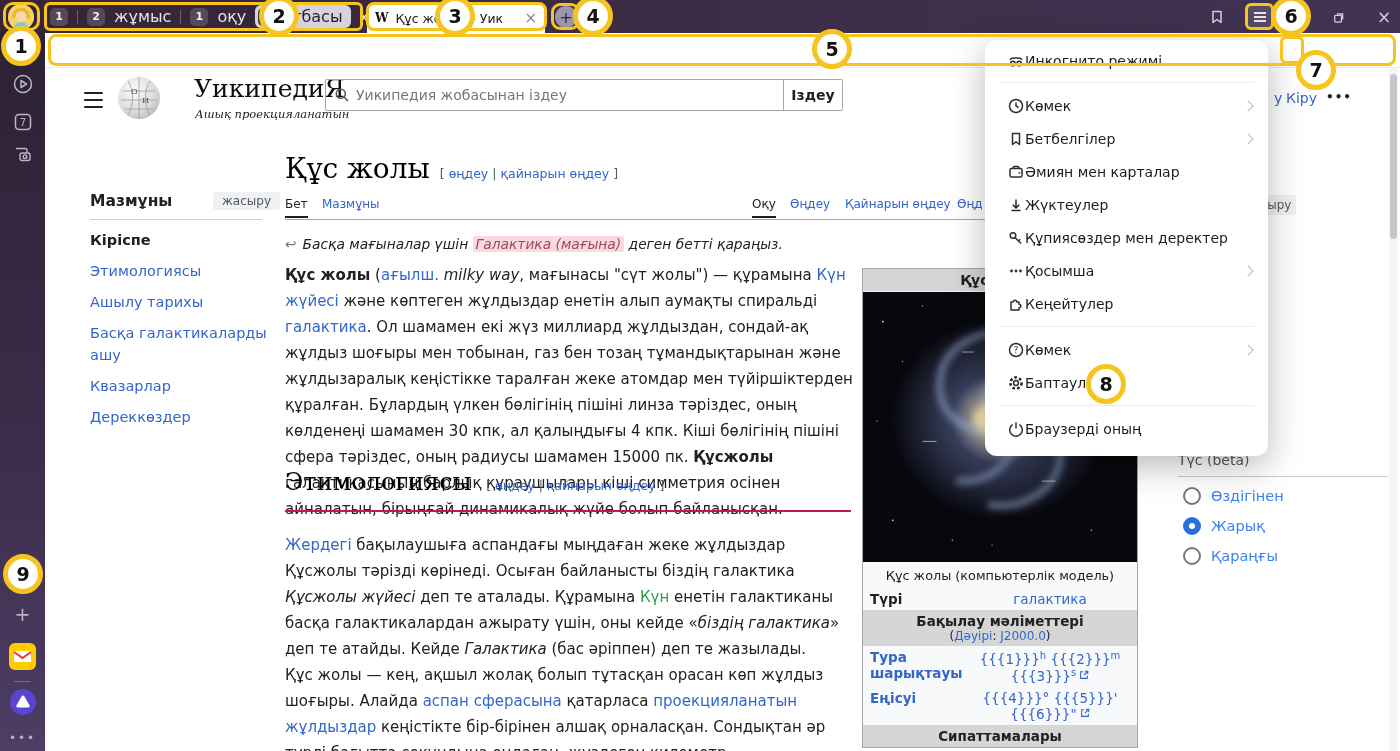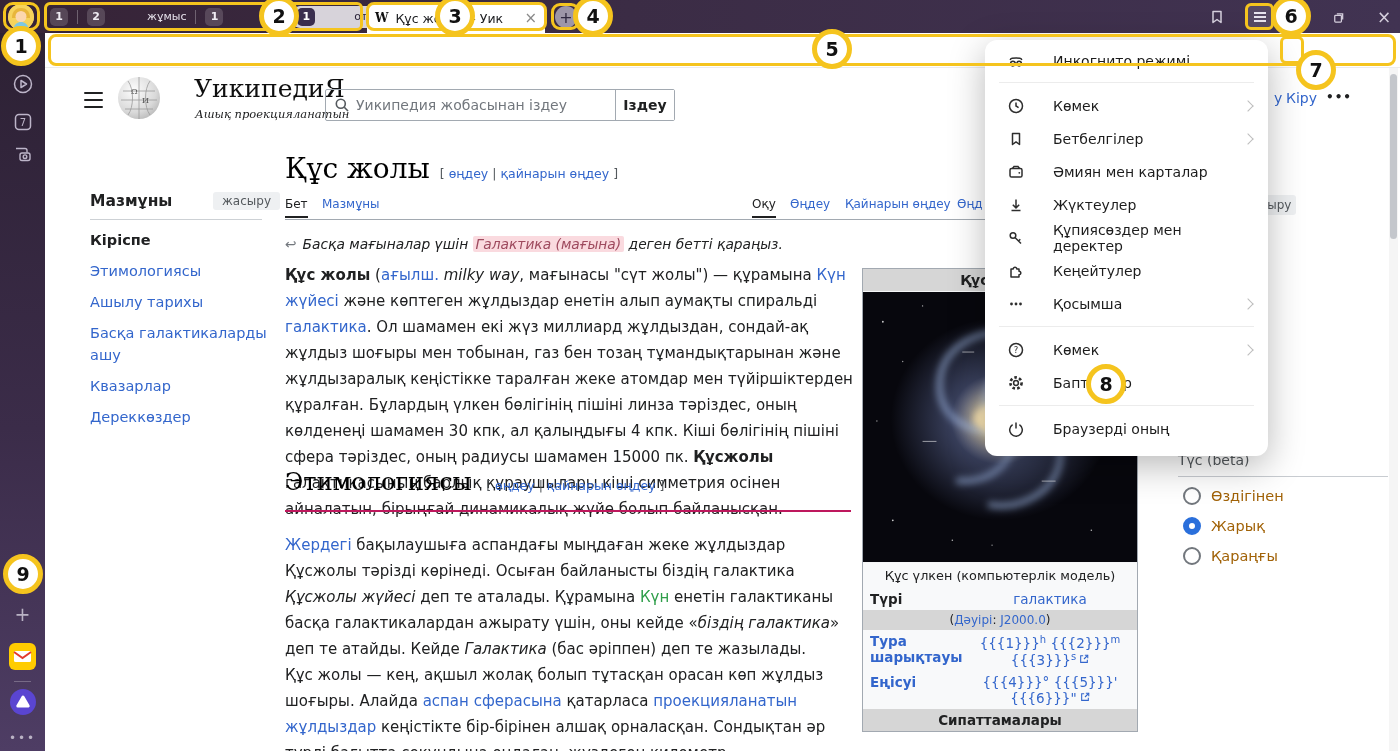--- a/index.html
+++ b/index.html
@@ -6,21 +6,21 @@
   #app{position:relative;width:1400px;height:751px;overflow:hidden;background:#fff;
        font-family:"DejaVu Sans","Liberation Sans",sans-serif;font-size:14px;color:#202122;}
   .abs{position:absolute;}
   
   .tabbar{position:absolute;left:0;top:0;width:1400px;height:33px;
           background:linear-gradient(90deg,#362336 0%,#3b2c45 45%,#413352 100%);}
   .avatar{position:absolute;left:8px;top:4px;width:26px;height:26px;border-radius:50%;overflow:hidden;background:#f6d35c;}
   .tgroups{position:absolute;left:50px;top:5px;height:23px;display:flex;align-items:center;gap:9px;}
   .gbadge{width:18px;height:18px;border-radius:5px;background:rgba(255,255,255,.16);color:#efecf3;
           font-size:11px;font-weight:bold;display:flex;align-items:center;justify-content:center;}
-  .glabel{color:#e6e1eb;font-size:11px;margin-left:33px;}
+  .glabel{color:#e6e1eb;font-size:16px;}
   .vsep{width:1px;height:14px;background:rgba(255,255,255,.28);}
   .gactive{display:flex;align-items:center;gap:6px;background:#d7d3da;border-radius:6px;padding:2px 8px 2px 3px;}
   .gactive .gbadge{background:#3a2e4e;color:#fff;}
   .gactive .glabel{color:#241d33;}
   .chev{width:7px;height:7px;border-right:2px solid #cfc9d6;border-bottom:2px solid #cfc9d6;
         transform:rotate(45deg);margin-top:-4px;}
   .btab{position:absolute;left:367px;top:3px;width:178px;height:30px;background:#fff;
         border-radius:8px 8px 0 0;display:flex;align-items:center;padding:0 8px;box-sizing:border-box;gap:7px;}
   .btab-fav{font-family:"DejaVu Serif","Liberation Serif",serif;font-weight:bold;font-size:12px;color:#111;}
   .btab-title{flex:1;font-size:12.5px;color:#202124;white-space:nowrap;overflow:hidden;}
@@ -43,21 +43,21 @@
           display:flex;align-items:center;justify-content:center;font-size:11px;font-weight:bold;color:#3c3c3c;box-sizing:border-box;}
   .pill{position:absolute;top:39px;height:22px;background:#e9e9eb;border-radius:7px;display:flex;align-items:center;justify-content:center;}
   .urltext{font-size:13.5px;color:#3f3f42;padding:0 11px;}
   .ptitle{position:absolute;left:420px;top:43px;width:680px;text-align:center;font-size:13.5px;color:#1f1f1f;}
   
   .page{position:absolute;left:45px;top:68px;width:1355px;height:683px;background:#fff;}
   .whamb{position:absolute;left:39px;top:24px;width:19px;}
   .whamb div{height:2.2px;background:#202122;margin-bottom:4.6px;border-radius:1px;}
   .wordmark{position:absolute;left:149px;top:6px;font-family:"DejaVu Serif","Liberation Serif",serif;font-size:25px;color:#0f0f0f;}
   .tagline{position:absolute;left:150px;top:39px;font-family:"DejaVu Serif","Liberation Serif",serif;font-style:italic;font-size:11.5px;color:#202122;}
-  .searchbox{position:absolute;left:280px;top:21px;width:350px;height:32px;border:1px solid #a2a9b1;border-radius:2px;
+  .searchbox{position:absolute;left:280px;top:11px;width:518px;height:32px;border:1px solid #a2a9b1;border-radius:2px;
              display:flex;align-items:center;box-sizing:border-box;}
   .searchbox input{flex:1;border:0;outline:none;font-size:14px;color:#202122;font-family:inherit;padding:0 6px;}
   .searchbox input::placeholder{color:#72777d;}
   .sbtn{width:58px;height:100%;border-left:1px solid #a2a9b1;display:flex;align-items:center;justify-content:center;
         font-weight:bold;font-size:14px;color:#202122;background:#fff;}
   .loginrow{position:absolute;top:22px;font-size:14px;}
   .link{color:#3366cc;}
   .scrolltrack{position:absolute;left:1344px;top:0;width:9px;height:683px;background:#f5f5f5;}
   .scrollthumb{position:absolute;left:1345px;top:6px;width:7px;height:165px;background:#c4c7cc;border-radius:4px;}
   
@@ -99,25 +99,25 @@
   .iblabel-link{color:#3366cc;}
   .extlink{display:inline-block;margin-left:3px;vertical-align:1px;}
   
   .apphide{position:absolute;left:1193px;top:127px;width:58px;height:20px;background:#eef0f2;border-radius:3px;
            font-size:12px;color:#54595d;display:flex;align-items:center;justify-content:center;z-index:1;}
   .apptitle{position:absolute;left:1133px;top:384px;font-size:14px;color:#54595d;}
   .apphr{position:absolute;left:1133px;top:408px;width:210px;height:1px;background:#c8ccd1;}
   .radio-row{position:absolute;left:1138px;display:flex;align-items:center;gap:10px;}
   .radio{width:18px;height:18px;border-radius:50%;border:2px solid #72777d;background:#fff;box-sizing:border-box;}
   .radio-on{border:6px solid #2a6fdb;}
-  .radio-label{font-size:14.5px;color:#a16207;}
+  .radio-label{font-size:14.5px;color:#3b82f6;}
   
   .menu{position:absolute;left:985px;top:40px;width:283px;height:416px;background:#fff;border-radius:12px;
         box-shadow:0 10px 36px rgba(0,0,0,.28);z-index:900;box-sizing:border-box;padding-top:6px;}
-  .mi{display:flex;align-items:center;height:33px;padding:0 16px 0 22px;gap:28px;font-size:14px;color:#1c1c1c;}
+  .mi{display:flex;align-items:center;height:33px;padding:0 16px 0 22px;gap:0;font-size:14px;color:#1c1c1c;}
   .mi.first{height:30px;}
   .msep{height:1px;background:#ececec;margin:6px 14px;}
   .mchev{margin-left:auto;width:7px;height:7px;border-right:1.8px solid #bdbdbd;border-bottom:1.8px solid #bdbdbd;
          transform:rotate(-45deg);}
   .micon{width:18px;height:18px;flex:0 0 18px;}
   
   .ybox{position:absolute;border:3px solid #F5C41E;box-sizing:border-box;z-index:1100;pointer-events:none;}
   .ann{position:absolute;width:40px;height:40px;border-radius:50%;background:#fff;border:5px solid #F5C41E;
        box-sizing:border-box;display:flex;align-items:center;justify-content:center;font-weight:bold;
        font-size:19px;color:#111;z-index:1200;}
@@ -371,26 +371,27 @@
           </g>
           <ellipse rx="26" ry="15" fill="#ffe9b8" opacity="0.9" filter="url(#bl)"></ellipse>
         </g>
         <g fill="#fff" opacity="0.55">
           <rect x="150" y="70" width="14" height="1"></rect>
             <rect x="60" y="150" width="14" height="1"></rect>
           <rect x="180" y="190" width="14" height="1"></rect>
             <rect x="100" y="60" width="12" height="1"></rect>
         </g>
       </svg>
-      <div class="ibcap">Құс үлкен (компьютерлік модель)</div>
+      <div class="ibcap">Құс жолы (компьютерлік модель)</div>
       <div class="ibrow">
         <span class="iblabel">Түрі</span>
         <span class="ibval link">галактика</span>
       </div>
       <div class="ibsec">
+        <div class="l1">Бақылау мәліметтері</div>
         <div class="l2"><span>(</span><span class="rt-l">Дәуірі</span><span>: </span><span class="rt-l">J2000.0</span><span>)</span></div>
       </div>
       <div class="ibrow">
         <span class="iblabel iblabel-link">Тура шарықтауы</span>
         <span class="ibval"><span><span class="rt-l">{{{1}}}</span><span class="rt-l rt-sup">h</span><span> </span><span class="rt-l">{{{2}}}</span><span class="rt-l rt-sup">m</span><span> </span><span class="rt-l">{{{3}}}</span><span class="rt-l rt-sup">s</span></span><svg class="extlink" width="10" height="10" viewBox="0 0 12 12" fill="none" stroke="#3366cc" stroke-width="1.3">
               <path d="M5 2H2v8h8V7"></path>
               <path d="M7 1.5h3.5V5"></path>
               <path d="M10.5 1.5L6 6"></path>
             </svg></span>
       </div>
@@ -466,33 +467,33 @@
       <span>Жүктеулер</span>
     </div>
     <div class="mi">
       <svg class="micon" viewBox="0 0 18 18" fill="none" stroke="#2e2e2e" stroke-width="1.5">
         <circle cx="6" cy="6.5" r="2.8"></circle>
           <path d="M8.2 8.7l5.8 5.8M11.5 12l1.8-1.8"></path>
       </svg>
       <span>Құпиясөздер мен деректер</span>
     </div>
     <div class="mi">
-      <svg class="micon" viewBox="0 0 18 18" fill="none" stroke="#2e2e2e" stroke-width="1.5">
-        <path d="M4 7h2.2a1.8 1.8 0 1 1 3.6 0H12v2.2a1.8 1.8 0 1 1 0 3.6V15H4z" stroke-linejoin="round"></path>
-      </svg>
-      <span>Кеңейтулер</span>
-    </div>
-    <div class="mi">
       <svg class="micon" viewBox="0 0 18 18" fill="#2e2e2e">
         <circle cx="4.5" cy="9" r="1.4"></circle>
           <circle cx="9" cy="9" r="1.4"></circle>
           <circle cx="13.5" cy="9" r="1.4"></circle>
       </svg>
       <span>Қосымша</span>
         <span class="mchev"></span>
+    </div>
+    <div class="mi">
+      <svg class="micon" viewBox="0 0 18 18" fill="none" stroke="#2e2e2e" stroke-width="1.5">
+        <path d="M4 7h2.2a1.8 1.8 0 1 1 3.6 0H12v2.2a1.8 1.8 0 1 1 0 3.6V15H4z" stroke-linejoin="round"></path>
+      </svg>
+      <span>Кеңейтулер</span>
     </div>
     <div class="msep"></div>
     <div class="mi">
       <svg class="micon" viewBox="0 0 18 18" fill="none" stroke="#2e2e2e" stroke-width="1.5">
         <circle cx="9" cy="9" r="6.5"></circle>
         <text x="9" y="12" text-anchor="middle" font-size="8.5" fill="#2e2e2e" stroke="none" font-family="DejaVu Sans">?</text>
       </svg>
       <span>Көмек</span>
         <span class="mchev"></span>
     </div>

